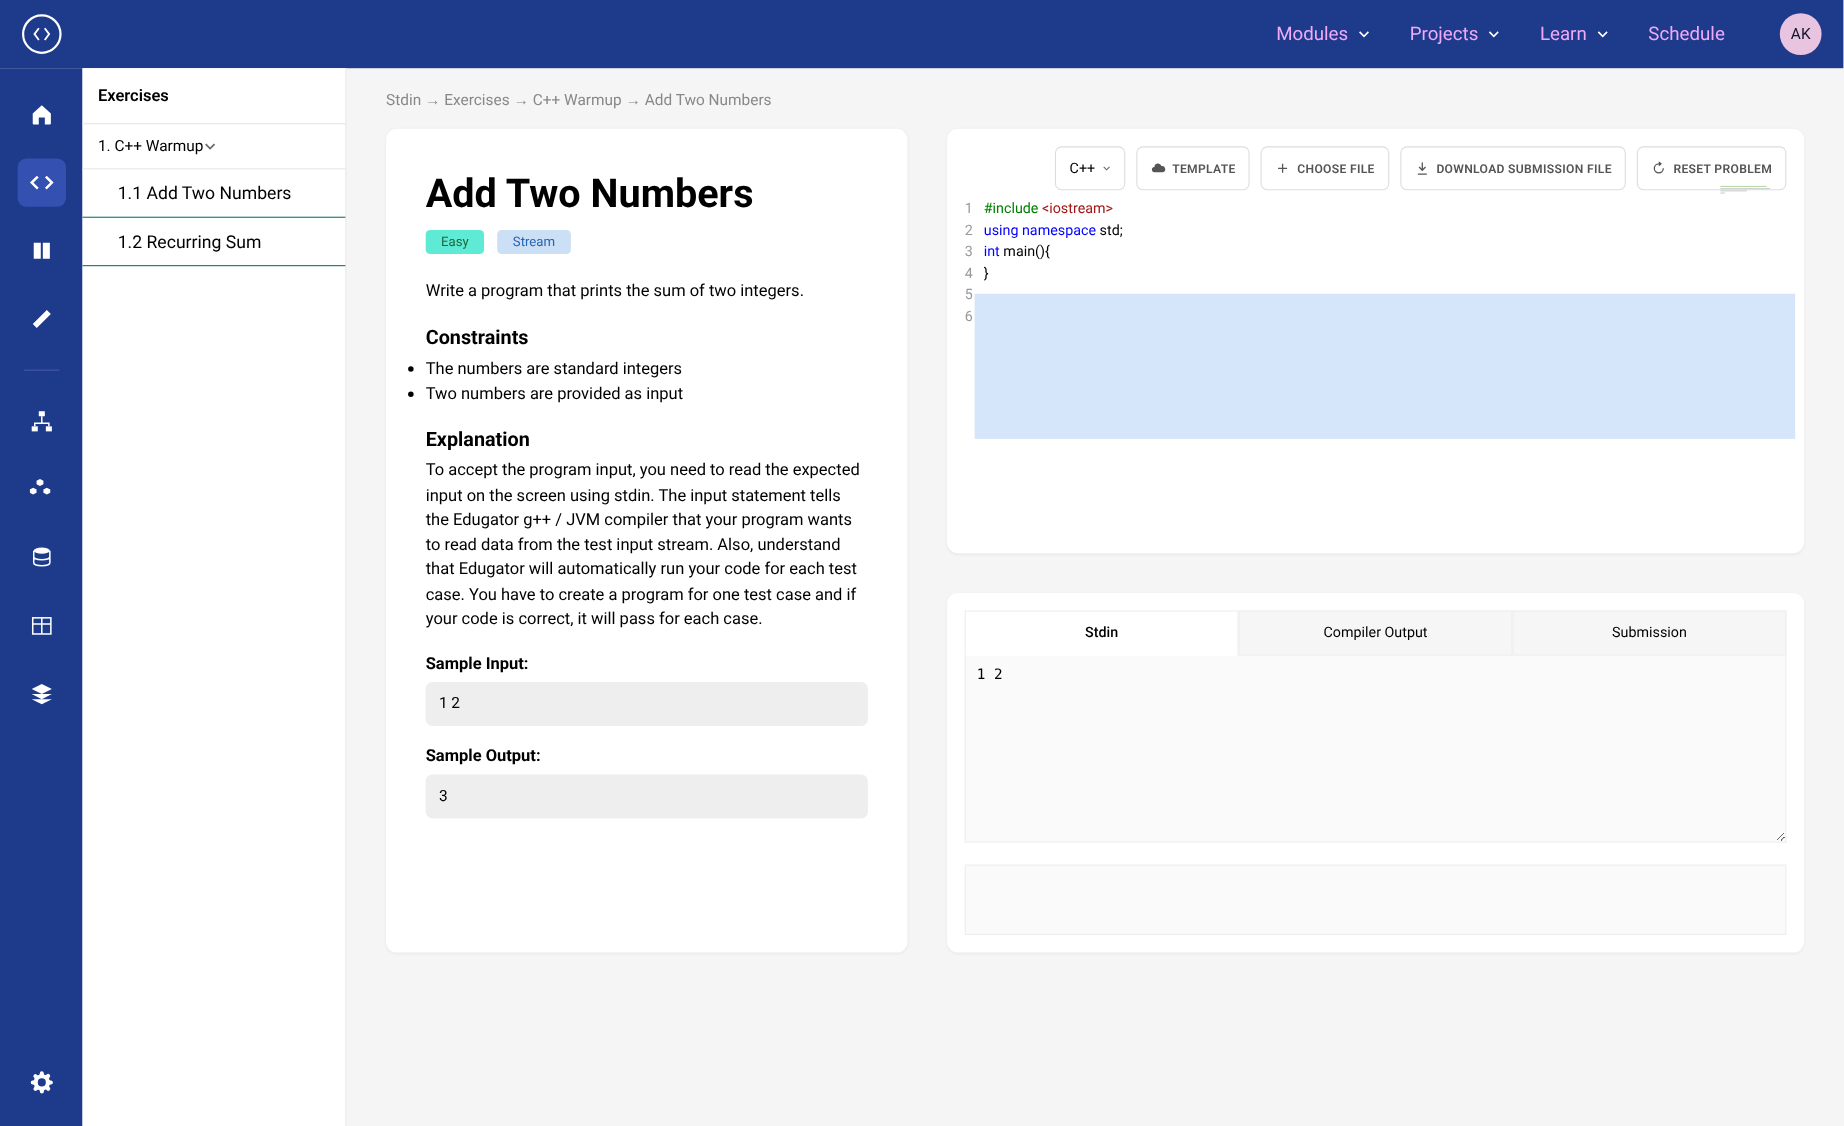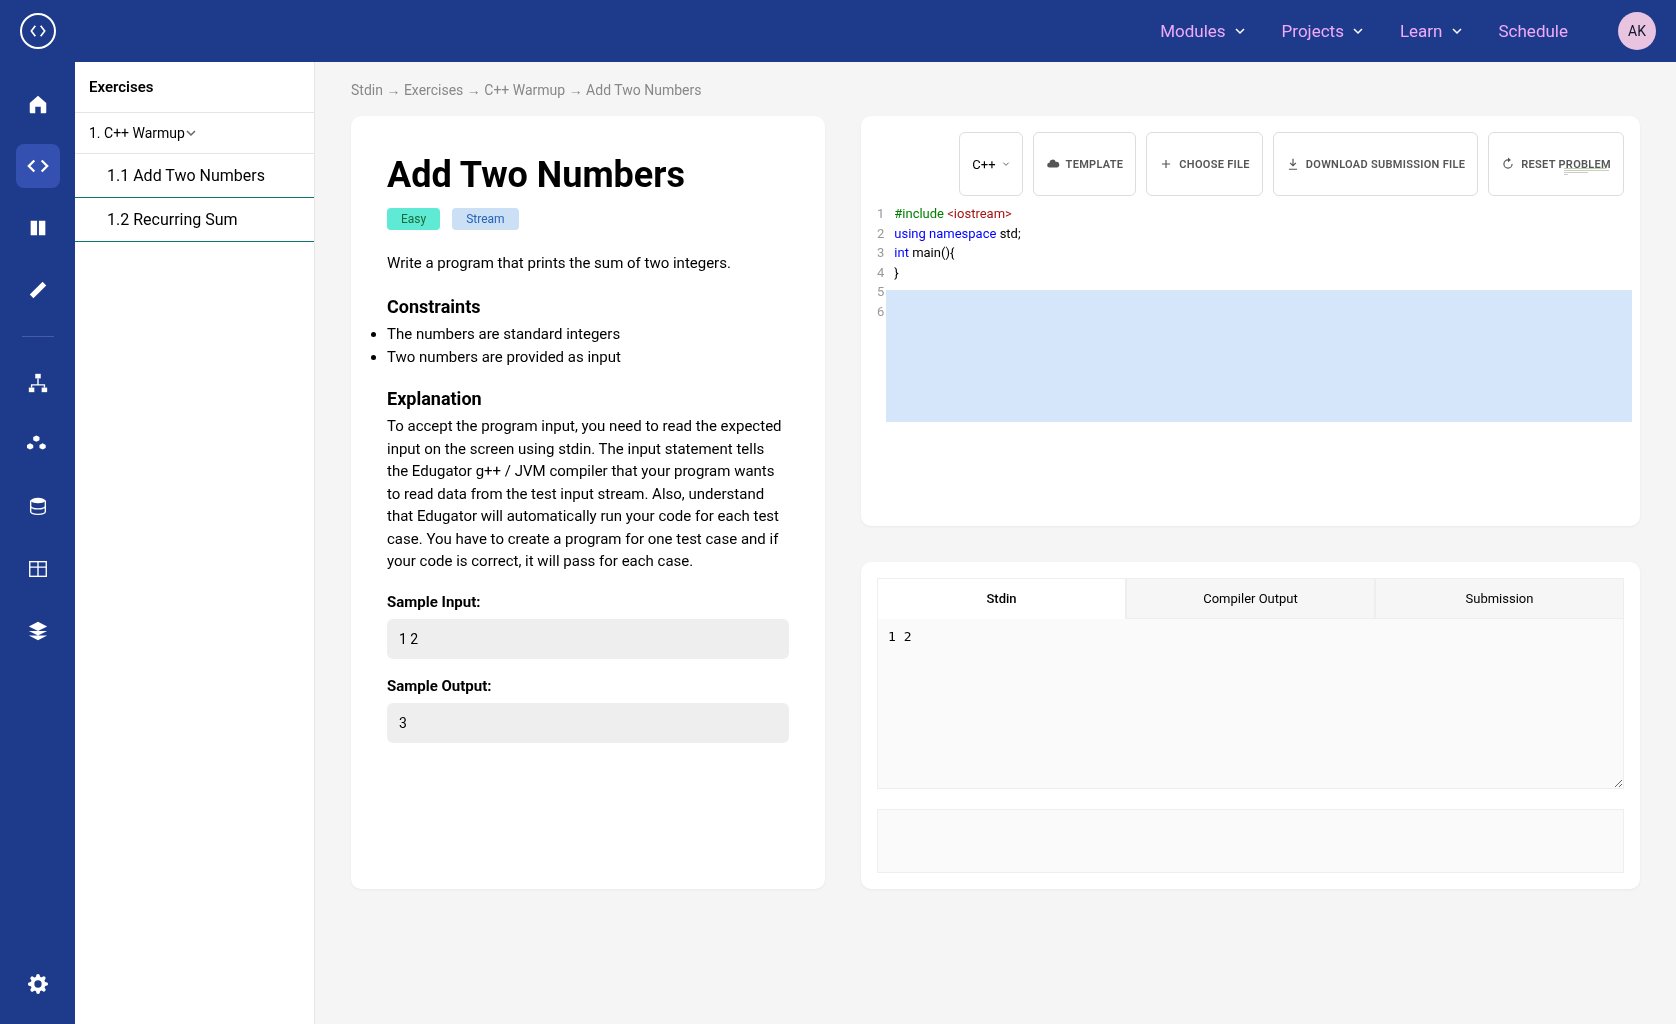--- a/index.html
+++ b/index.html
@@ -44,21 +44,21 @@
 .tag-stream { background: #cce0f5; color: #2563b5; }
 .desc { font-size: 15px; margin-bottom: 24px; }
 .section-h { font-size: 18px; font-weight: 700; margin-bottom: 6px; }
 .bullets { margin-bottom: 20px; font-size: 15px; line-height: 1.5; }
 .para { font-size: 15px; line-height: 1.5; margin-bottom: 20px; }
 .label { font-weight: 700; font-size: 15px; margin-bottom: 8px; }
 .iobox { background: #eee; border-radius: 6px; padding: 12px; font-size: 14px; margin-bottom: 18px; }
 
 .code-toolbar { display: flex; gap: 10px; margin-bottom: 8px; justify-content: flex-end; }
 .tb-select { border: 1px solid #ddd; border-radius: 6px; padding: 8px 12px; font-size: 13px; background: #fff; display: flex; align-items: center; gap: 6px; cursor: pointer; }
-.tb-btn { border: 1px solid #ddd; border-radius: 6px; padding: 24px 12px; font-size: 11px; font-weight: 600; letter-spacing: 0.3px; background: #fff; display: flex; align-items: center; gap: 6px; cursor: pointer; color: #555; }
+.tb-btn { border: 1px solid #ddd; border-radius: 6px; padding: 12px 12px; font-size: 11px; font-weight: 600; letter-spacing: 0.3px; background: #fff; display: flex; align-items: center; gap: 6px; cursor: pointer; color: #555; }
 .tb-btn svg { width: 14px; height: 14px; fill: #555; }
 
 .editor { font-family: 'Consolas', monospace; font-size: 13px; line-height: 1.5; display: flex; }
 .gutter { color: #999; text-align: right; padding-right: 10px; user-select: none; }
 .code-lines { flex: 1; position: relative; }
 .kw-green { color: #008000; }
 .kw-blue { color: #0000ff; }
 .kw-red { color: #a31515; }
 .minimap { position: absolute; top: 52px; right: 16px; width: 60px; height: 8px; display: flex; flex-direction: column; gap: 1px; }
 .minimap-line { height: 1px; background: #ccc; }

